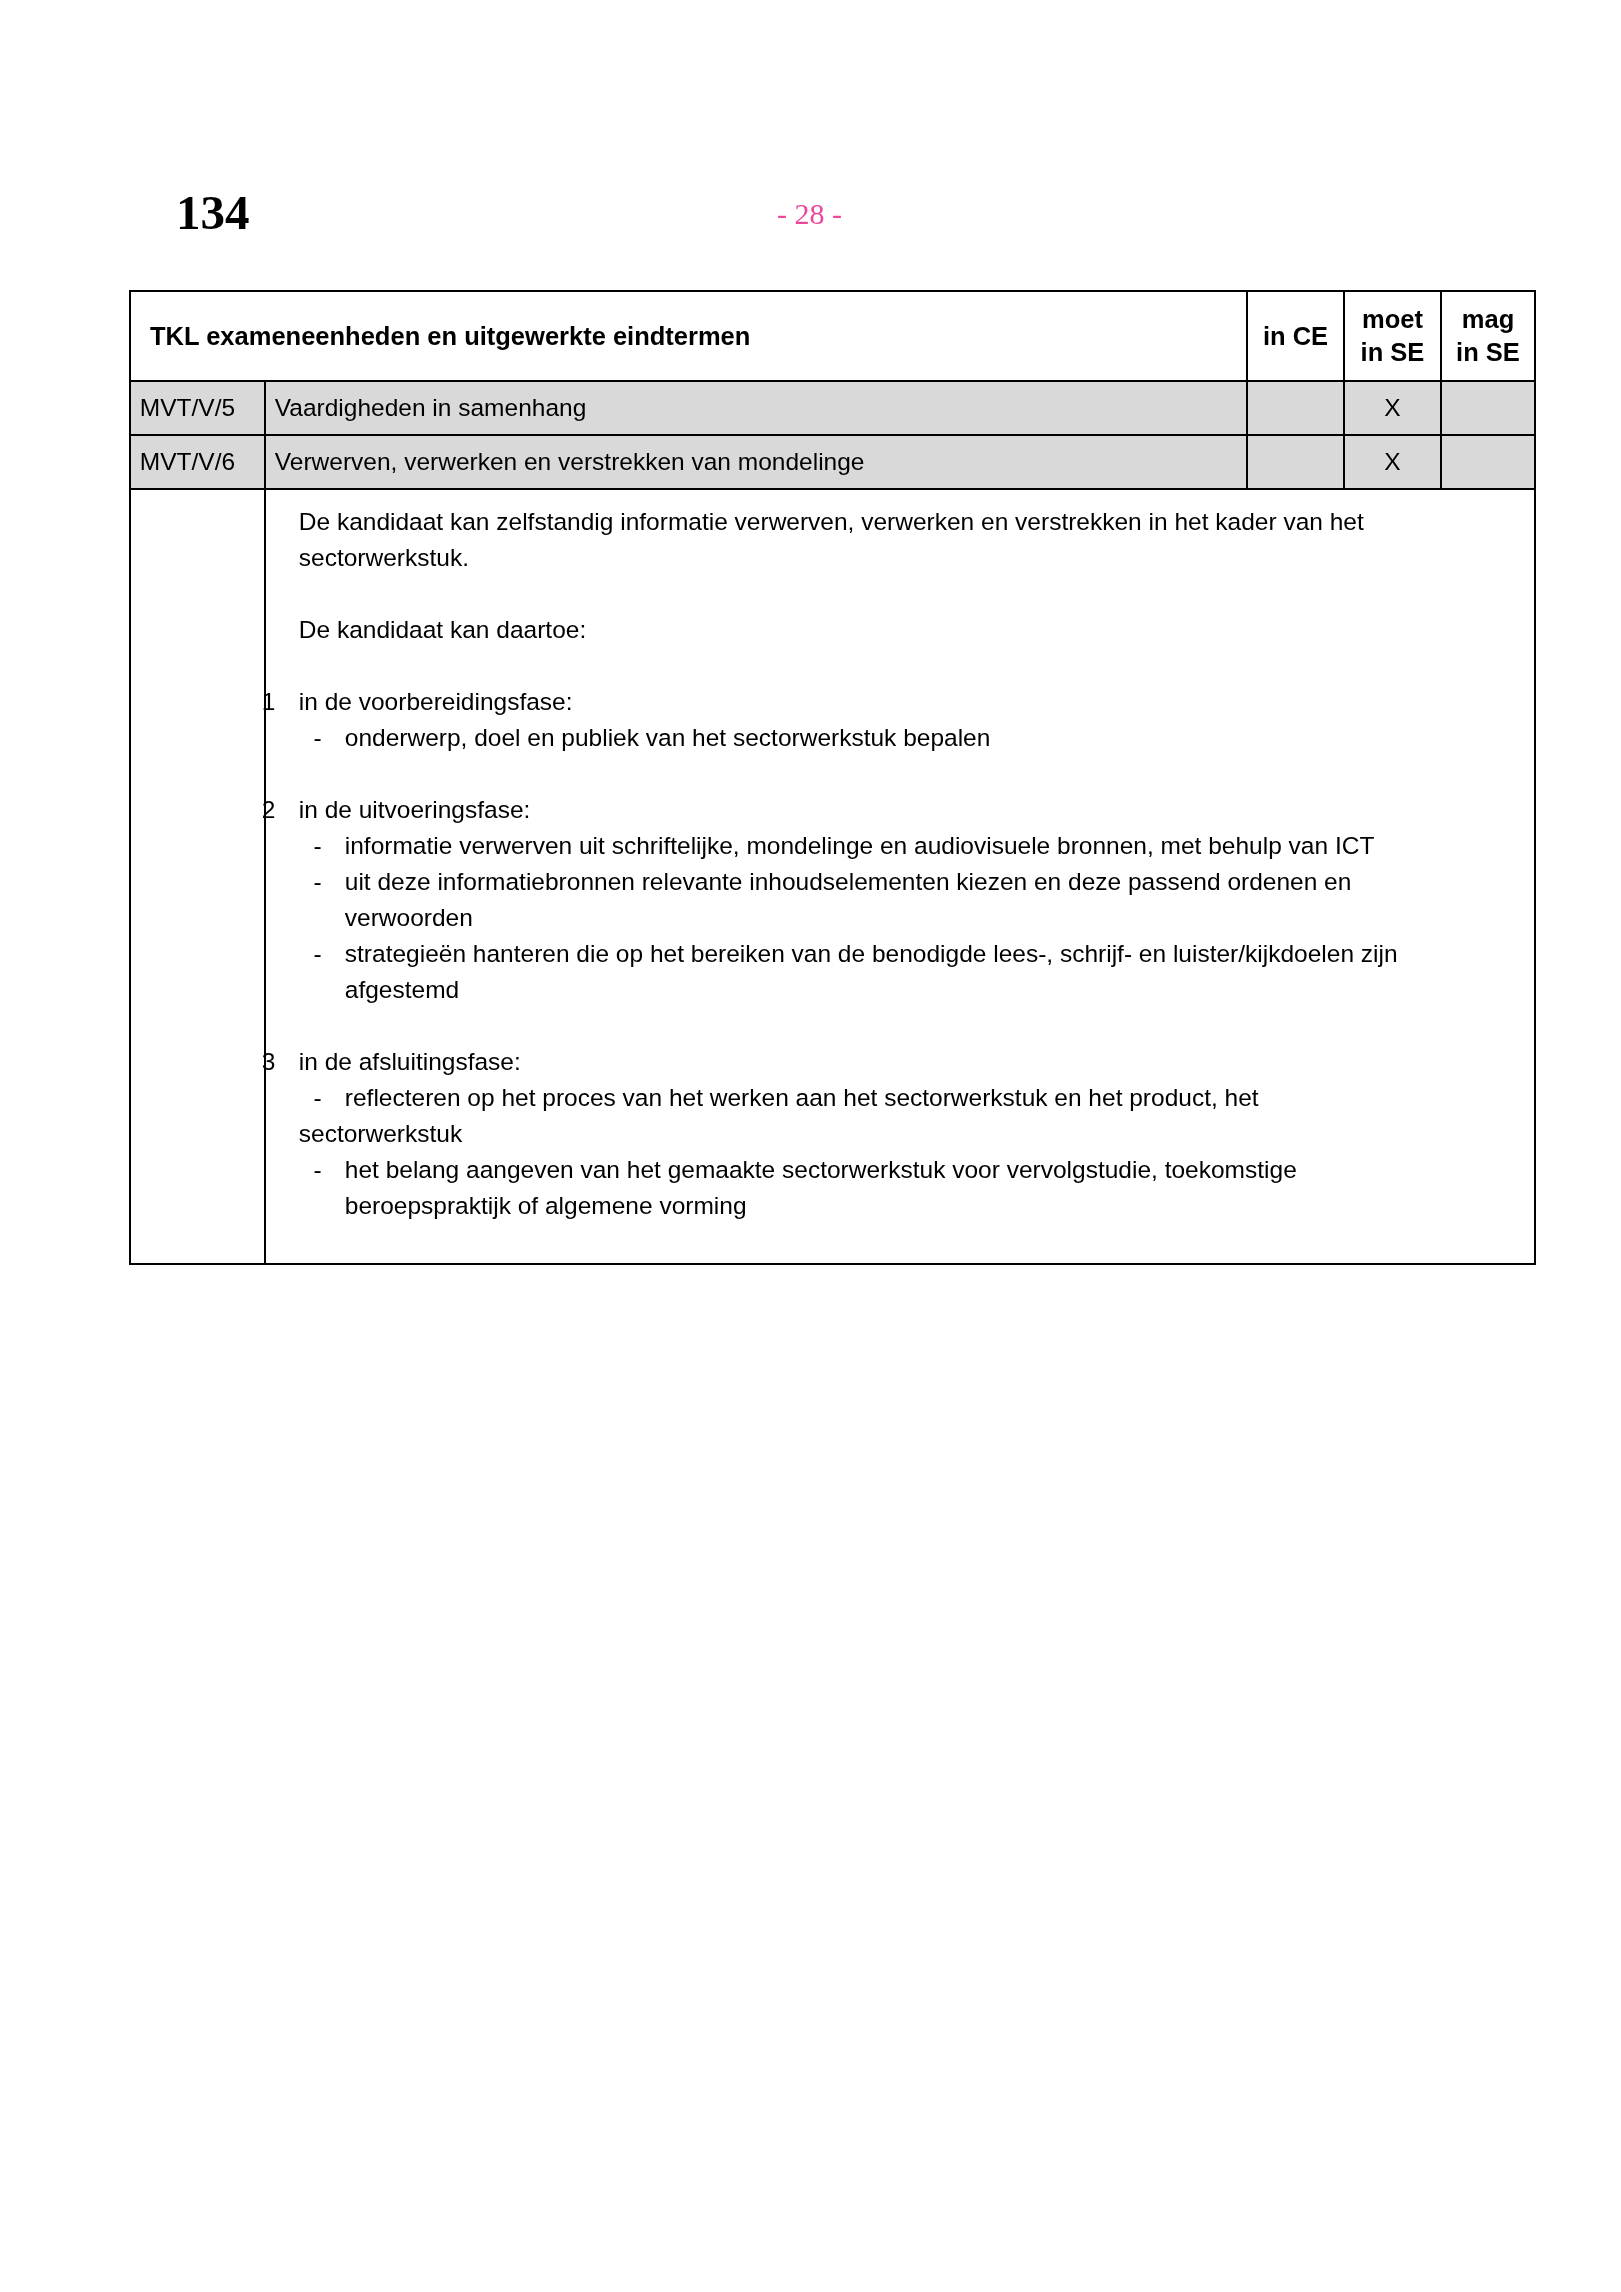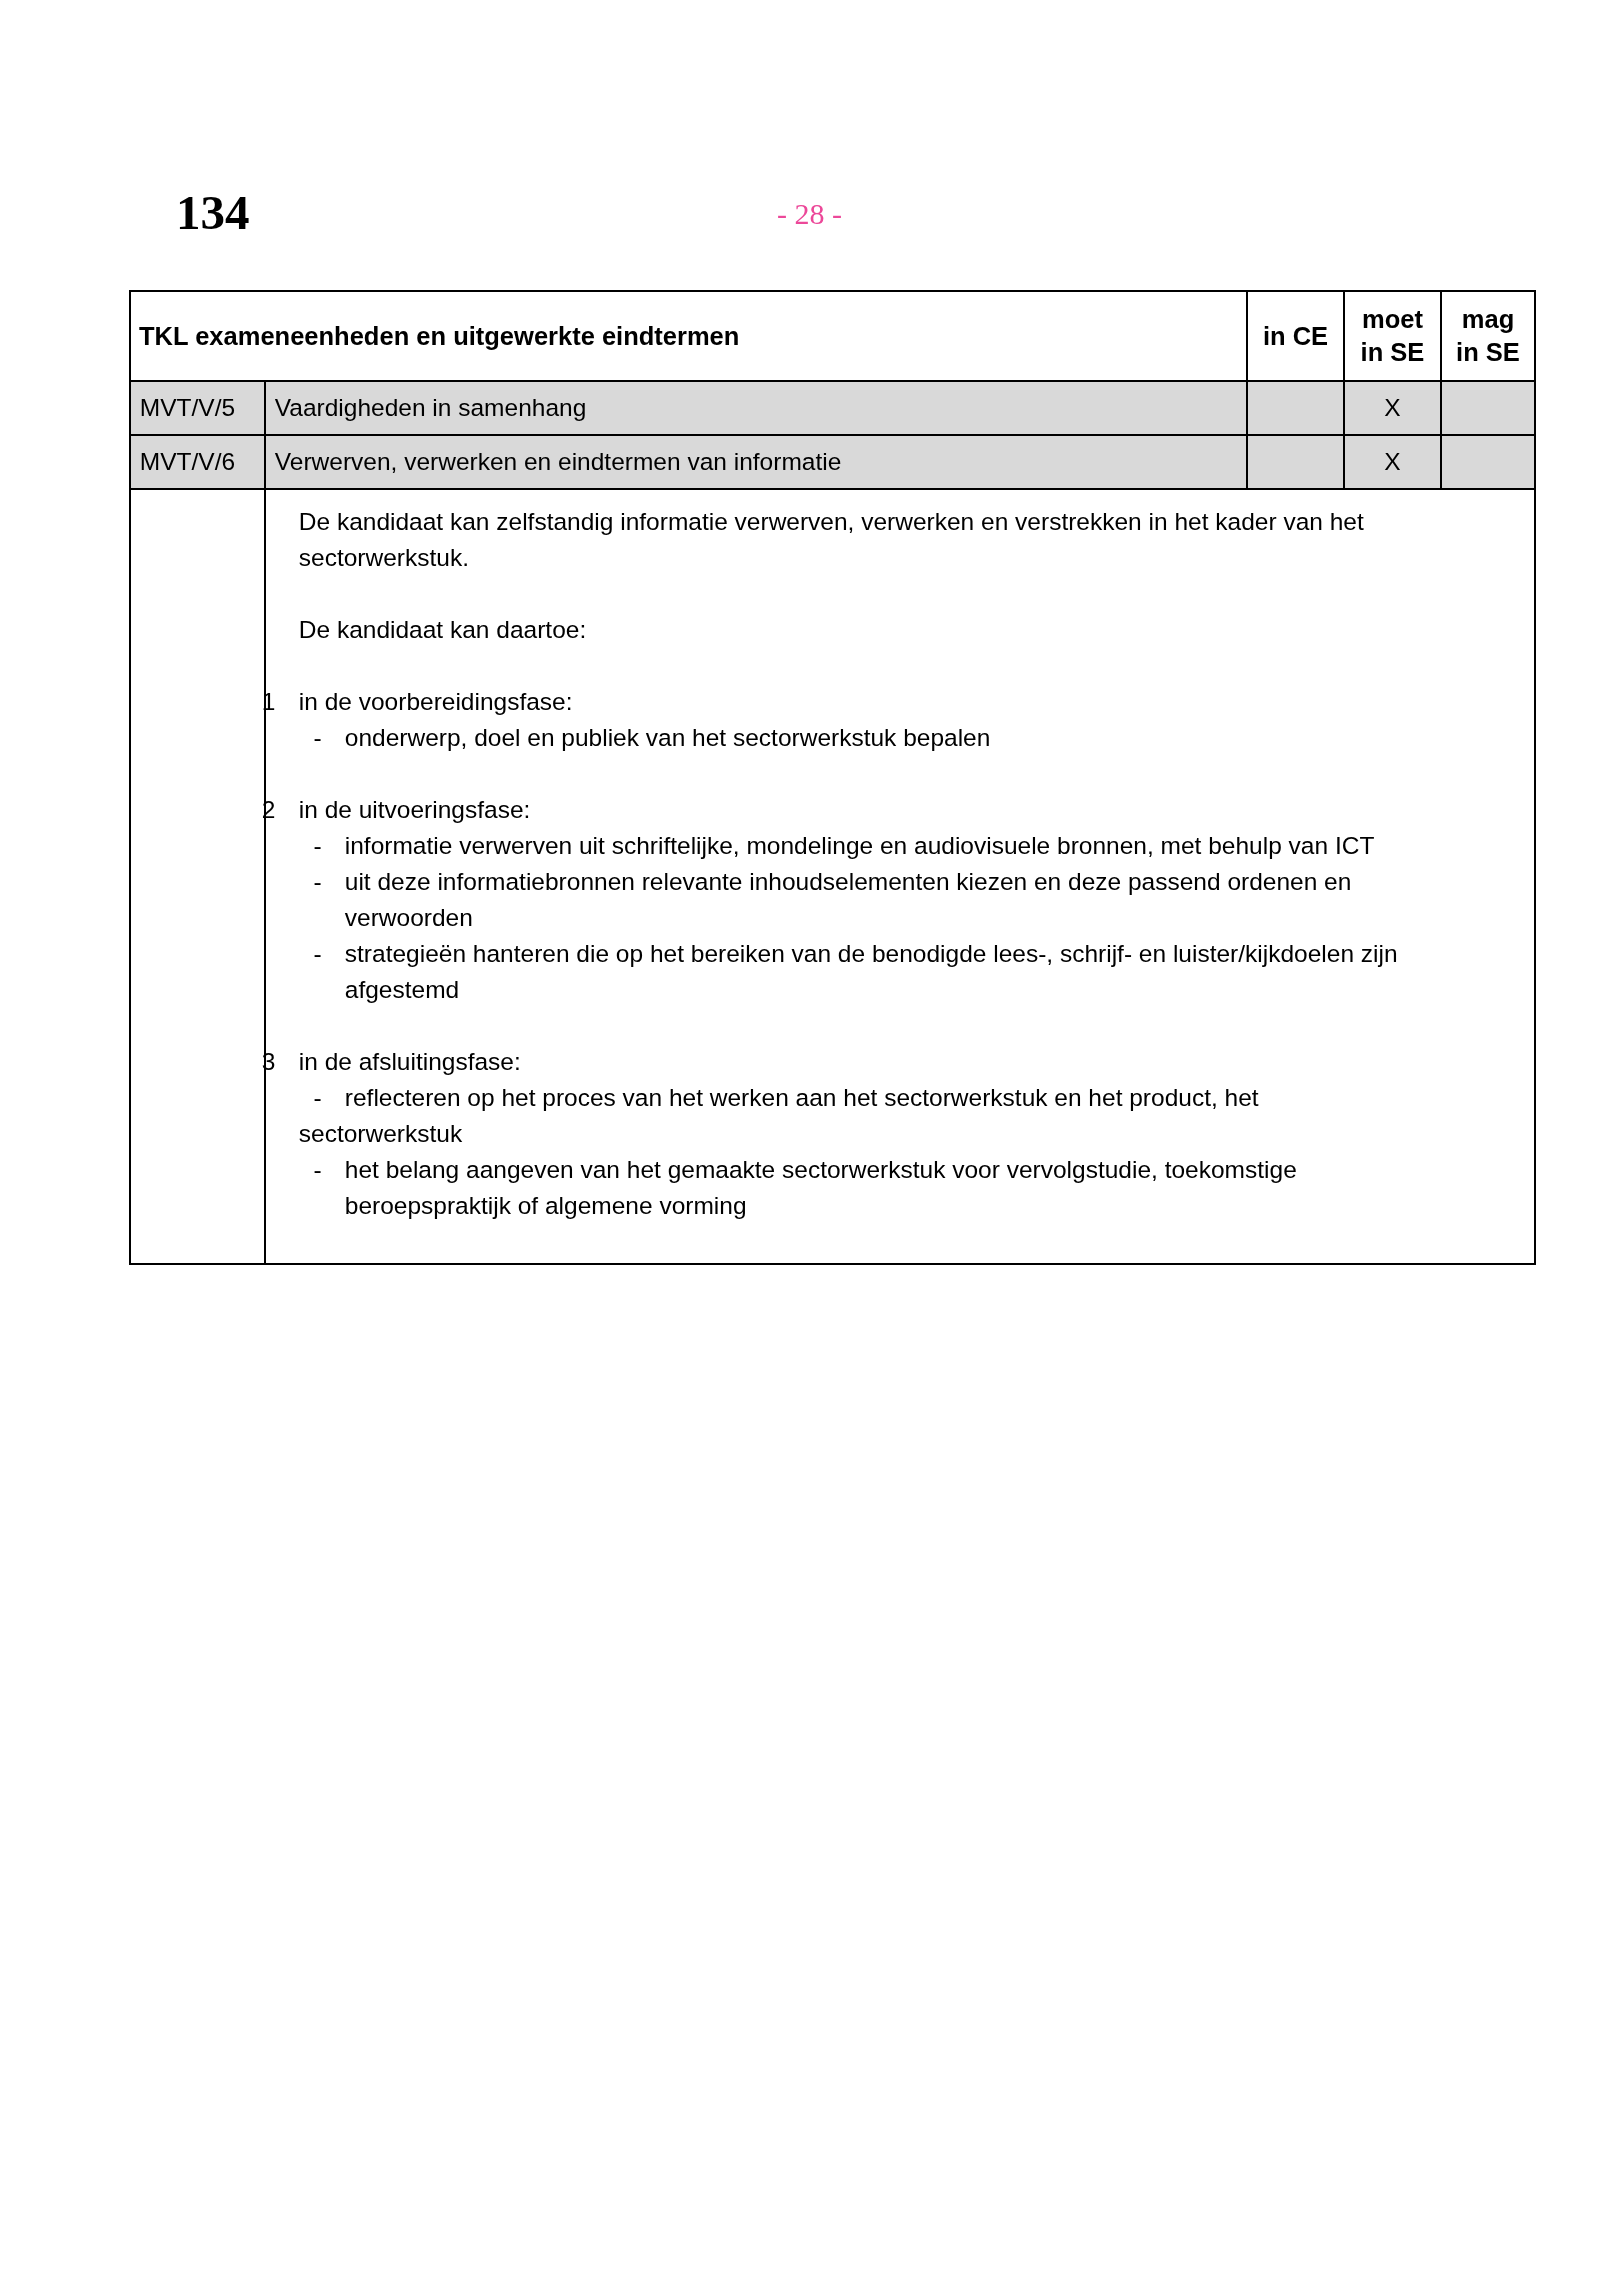--- a/index.html
+++ b/index.html
@@ -17,21 +17,21 @@
     position: absolute; left: 129px; top: 290px;
     width: 1406px;
     border-collapse: collapse;
     font-family: "Liberation Sans", sans-serif;
     color: #000;
     table-layout: fixed;
     border: 2.9px solid #000;
   }
   table.eind td, table.eind th { border: 2px solid #000; padding: 0; vertical-align: middle; }
   .hdr th { height: 88px; font-weight: bold; font-size: 25.5px; line-height: 33px; }
-  .hdr th.title { text-align: left; padding-left: 8px; }
+  .hdr th.title { text-align: left; padding-left: 19px; }
   .hdr th.col { text-align: center; }
   .unit td { background: #d9d9d9; height: 52px; font-size: 24.5px; }
   .unit td.code { padding-left: 8.8px; border-bottom: 2.9px solid #000; }
   .unit td { border-bottom: 2.9px solid #000; }
   .unit td.name { padding-left: 8.8px; }
   .unit td.mark { text-align: center; }
   .body td { font-size: 24.5px; vertical-align: top; }
   .body1 td { height: 88px; }
   .body1 .txt { padding: 17.6px 8.8px 0 8.8px; line-height: 35px; }
   .body2 .txt { padding: 13.7px 8.8px 39px 8.8px; }
@@ -67,21 +67,21 @@
   <tr class="unit">
     <td class="code">MVT/V/5</td>
     <td class="name">Vaardigheden in samenhang</td>
     <td class="mark"></td>
     <td class="mark">X</td>
     <td class="mark"></td>
   </tr>
 
   <tr class="unit">
     <td class="code">MVT/V/6</td>
-    <td class="name">Verwerven, verwerken en eindtermen van informatie</td>
+    <td class="name">Verwerven, verwerken en verstrekken van mondelinge</td>
     <td class="mark"></td>
     <td class="mark">X</td>
     <td class="mark"></td>
   </tr>
   <tr class="body body2">
     <td></td>
     <td colspan="4">
       <div class="txt" style="position:relative;margin-left:24px;">
         <div class="line">De kandidaat kan zelfstandig informatie verwerven, verwerken en verstrekken in het kader van het</div>
         <div class="line">sectorwerkstuk.</div>

